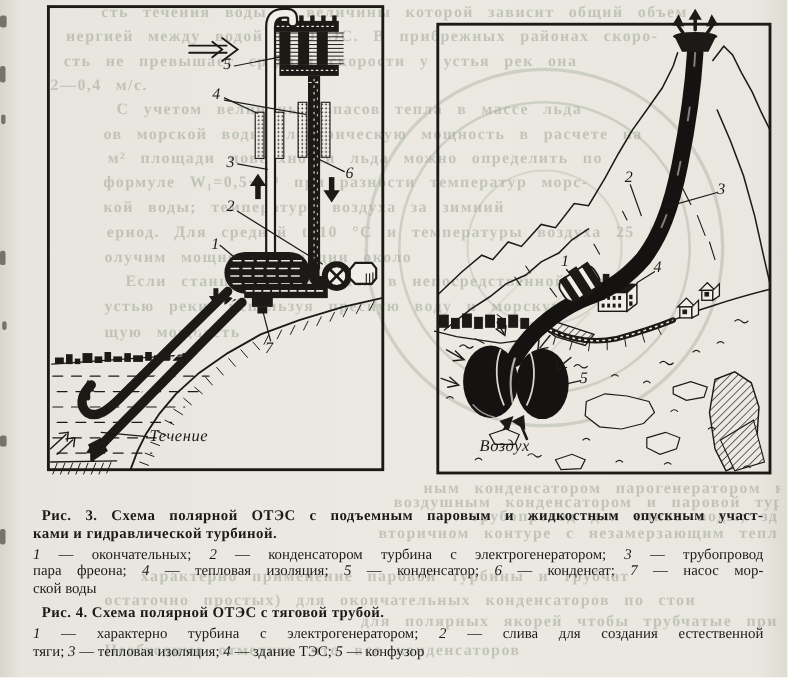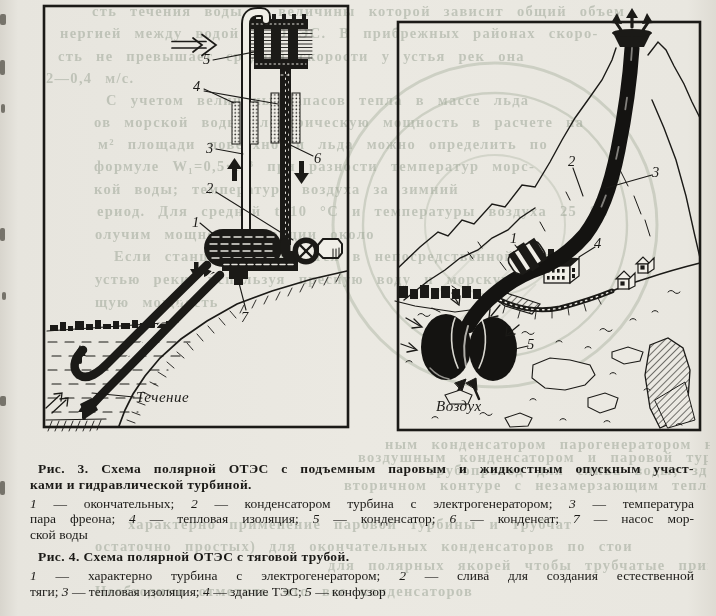--- a/index.html
+++ b/index.html
@@ -409,21 +409,21 @@
   <span class="dlabel" style="left:510px;top:231px">1</span>
   <span class="dlabel" style="left:568px;top:154px">2</span>
   <span class="dlabel" style="left:652px;top:165px">3</span>
   <span class="dlabel" style="left:594px;top:236px">4</span>
   <span class="dlabel" style="left:527px;top:337px">5</span>
   <span class="dlabel handlbl" style="left:436px;top:399px">Воздух</span>
 
   <div class="captions">
     <div class="cap-title jl ind">Рис. 3. Схема полярной ОТЭС с подъемным паровым и жидкостным опускным участ-</div>
     <div class="cap-title">ками и гидравлической турбиной.</div>
-    <div class="cap-leg jl mt1"><i class="ln">1</i><span> — окончательных; </span><i class="ln">2</i><span> — конденсатором турбина с электрогенератором; </span><i class="ln">3</i><span> — температура</span></div>
+    <div class="cap-leg jl mt1"><i class="ln">1</i><span> — окончательных; </span><i class="ln">2</i><span> — конденсатором турбина с электрогенератором; </span><i class="ln">3</i><span> — трубопровод</span></div>
     <div class="cap-leg jl"><span>пара фреона; </span><i class="ln">4</i><span> — тепловая изоляция; </span><i class="ln">5</i><span> — конденсатор; </span><i class="ln">6</i><span> — конденсат; </span><i class="ln">7</i><span> — насос мор-</span></div>
     <div class="cap-leg"><span>ской воды</span></div>
 
     <div class="cap-title ind mt3">Рис. 4. Схема полярной ОТЭС с тяговой трубой.</div>
     <div class="cap-leg jl mt1"><i class="ln">1</i><span> — характерно турбина с электрогенератором; </span><i class="ln">2</i><span> — слива для создания естественной</span></div>
     <div class="cap-leg"><span>тяги; </span><i class="ln">3</i><span> — тепловая изоляция; </span><i class="ln">4</i><span> — здание ТЭС; </span><i class="ln">5</i><span> — конфузор</span></div>
   </div>
 
 </div>
 

